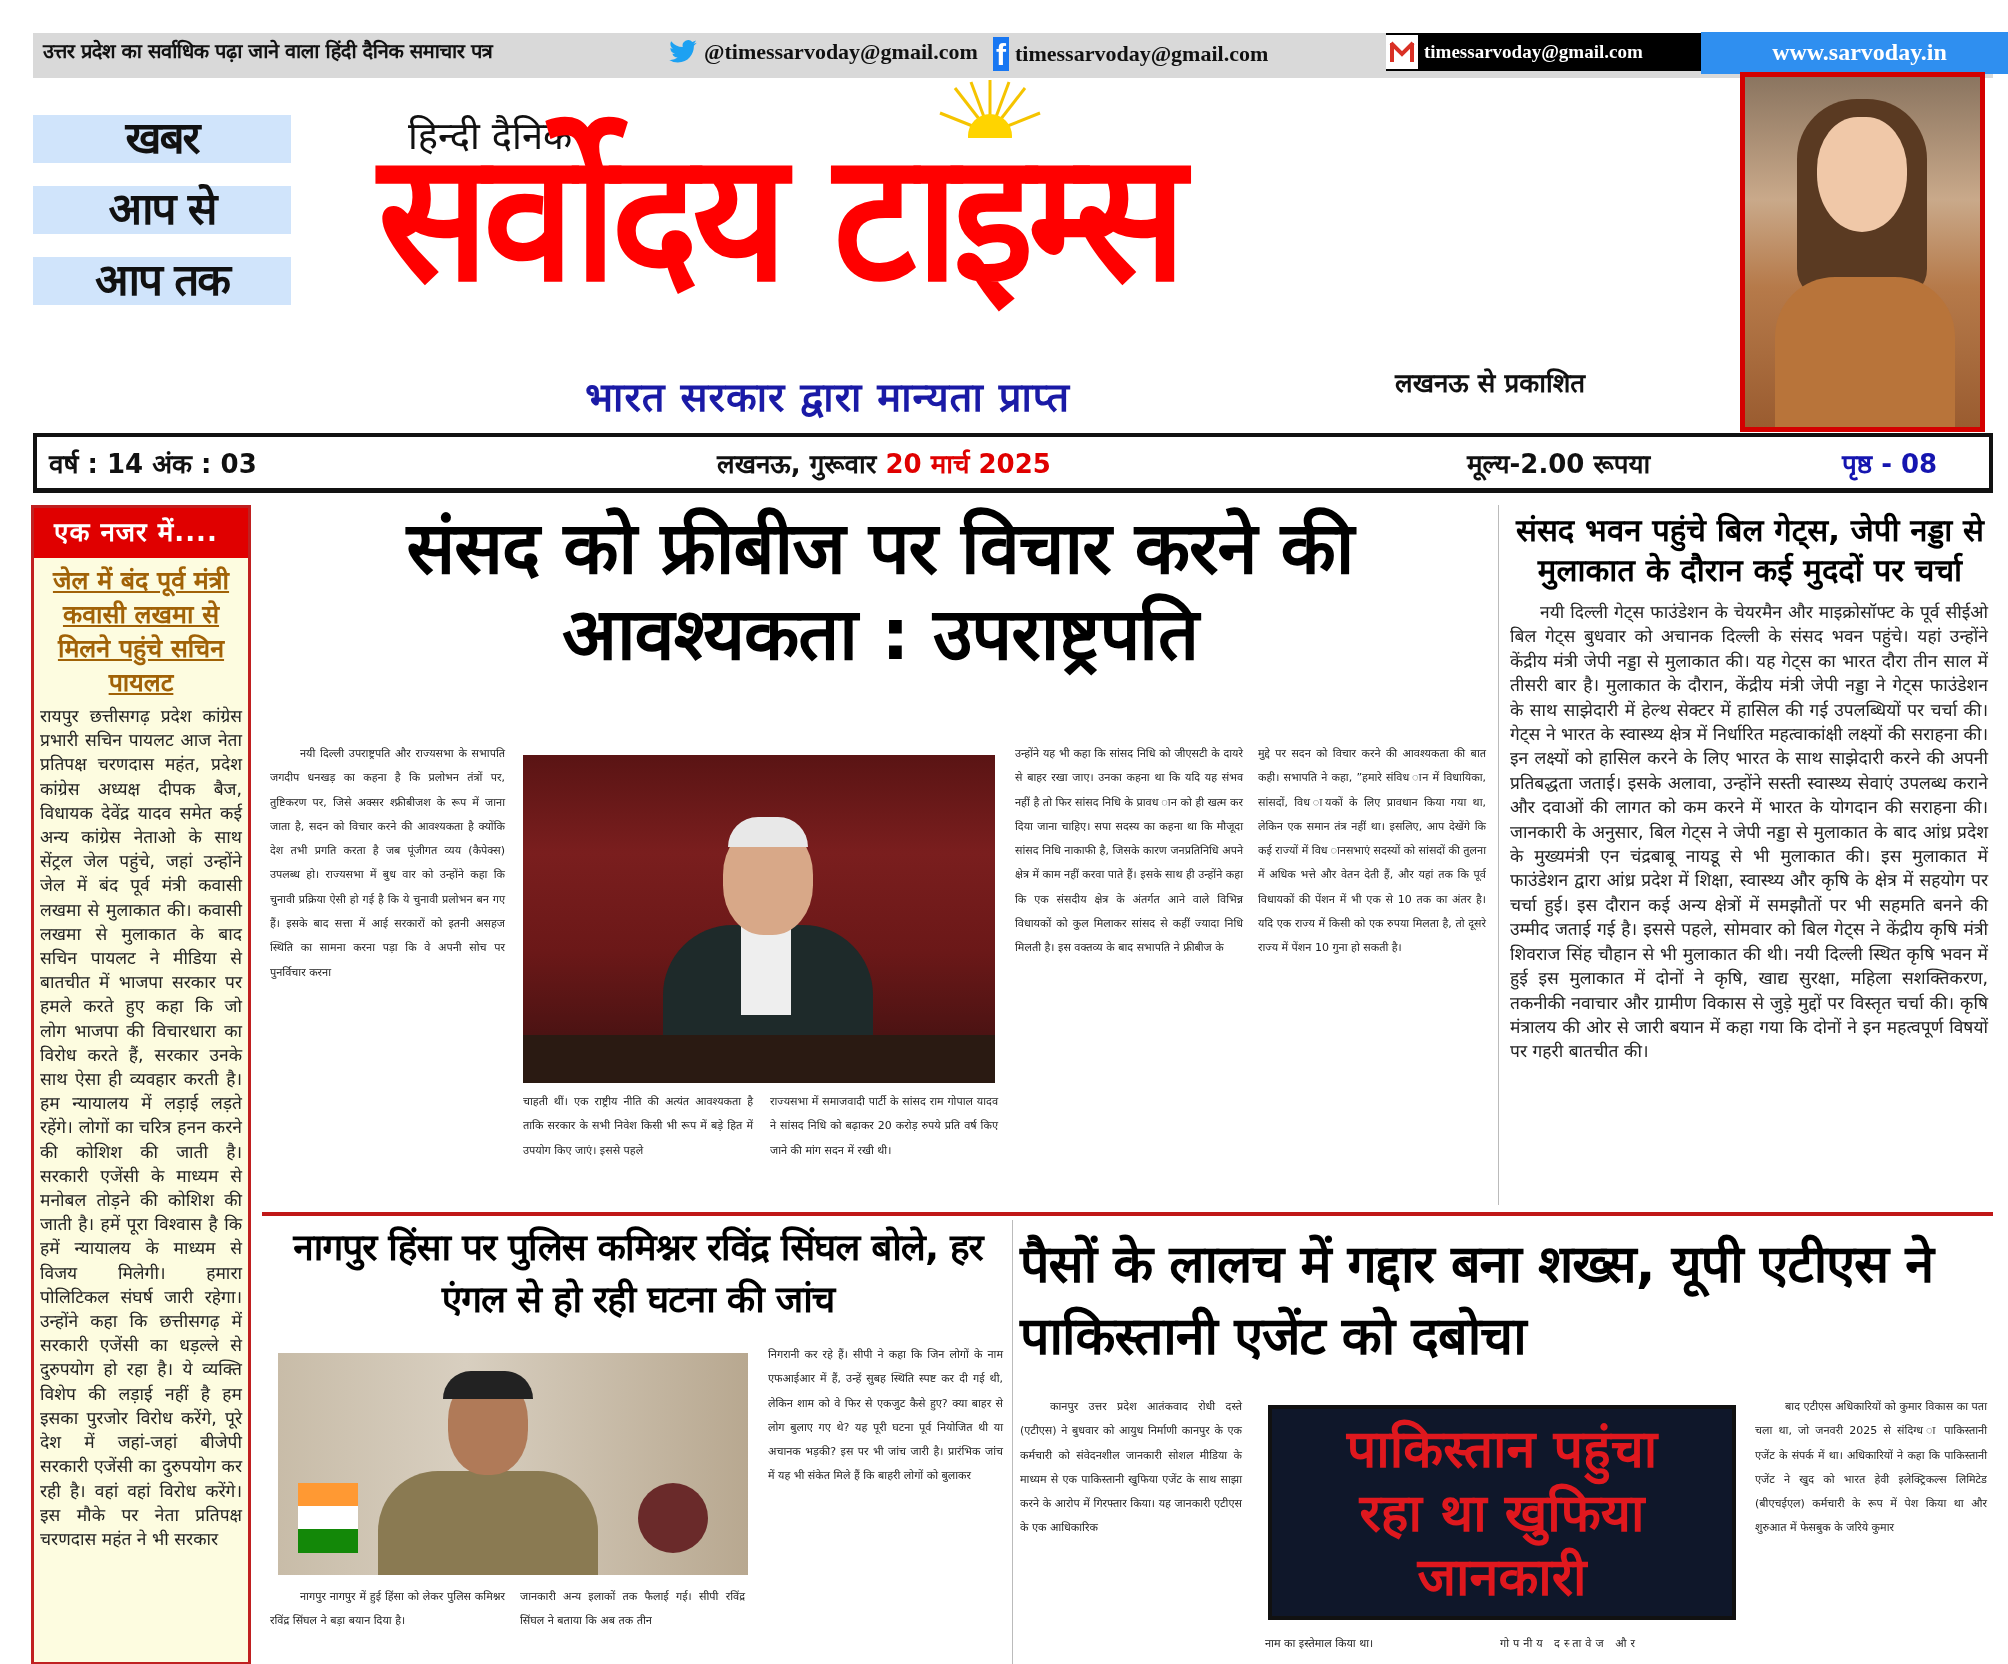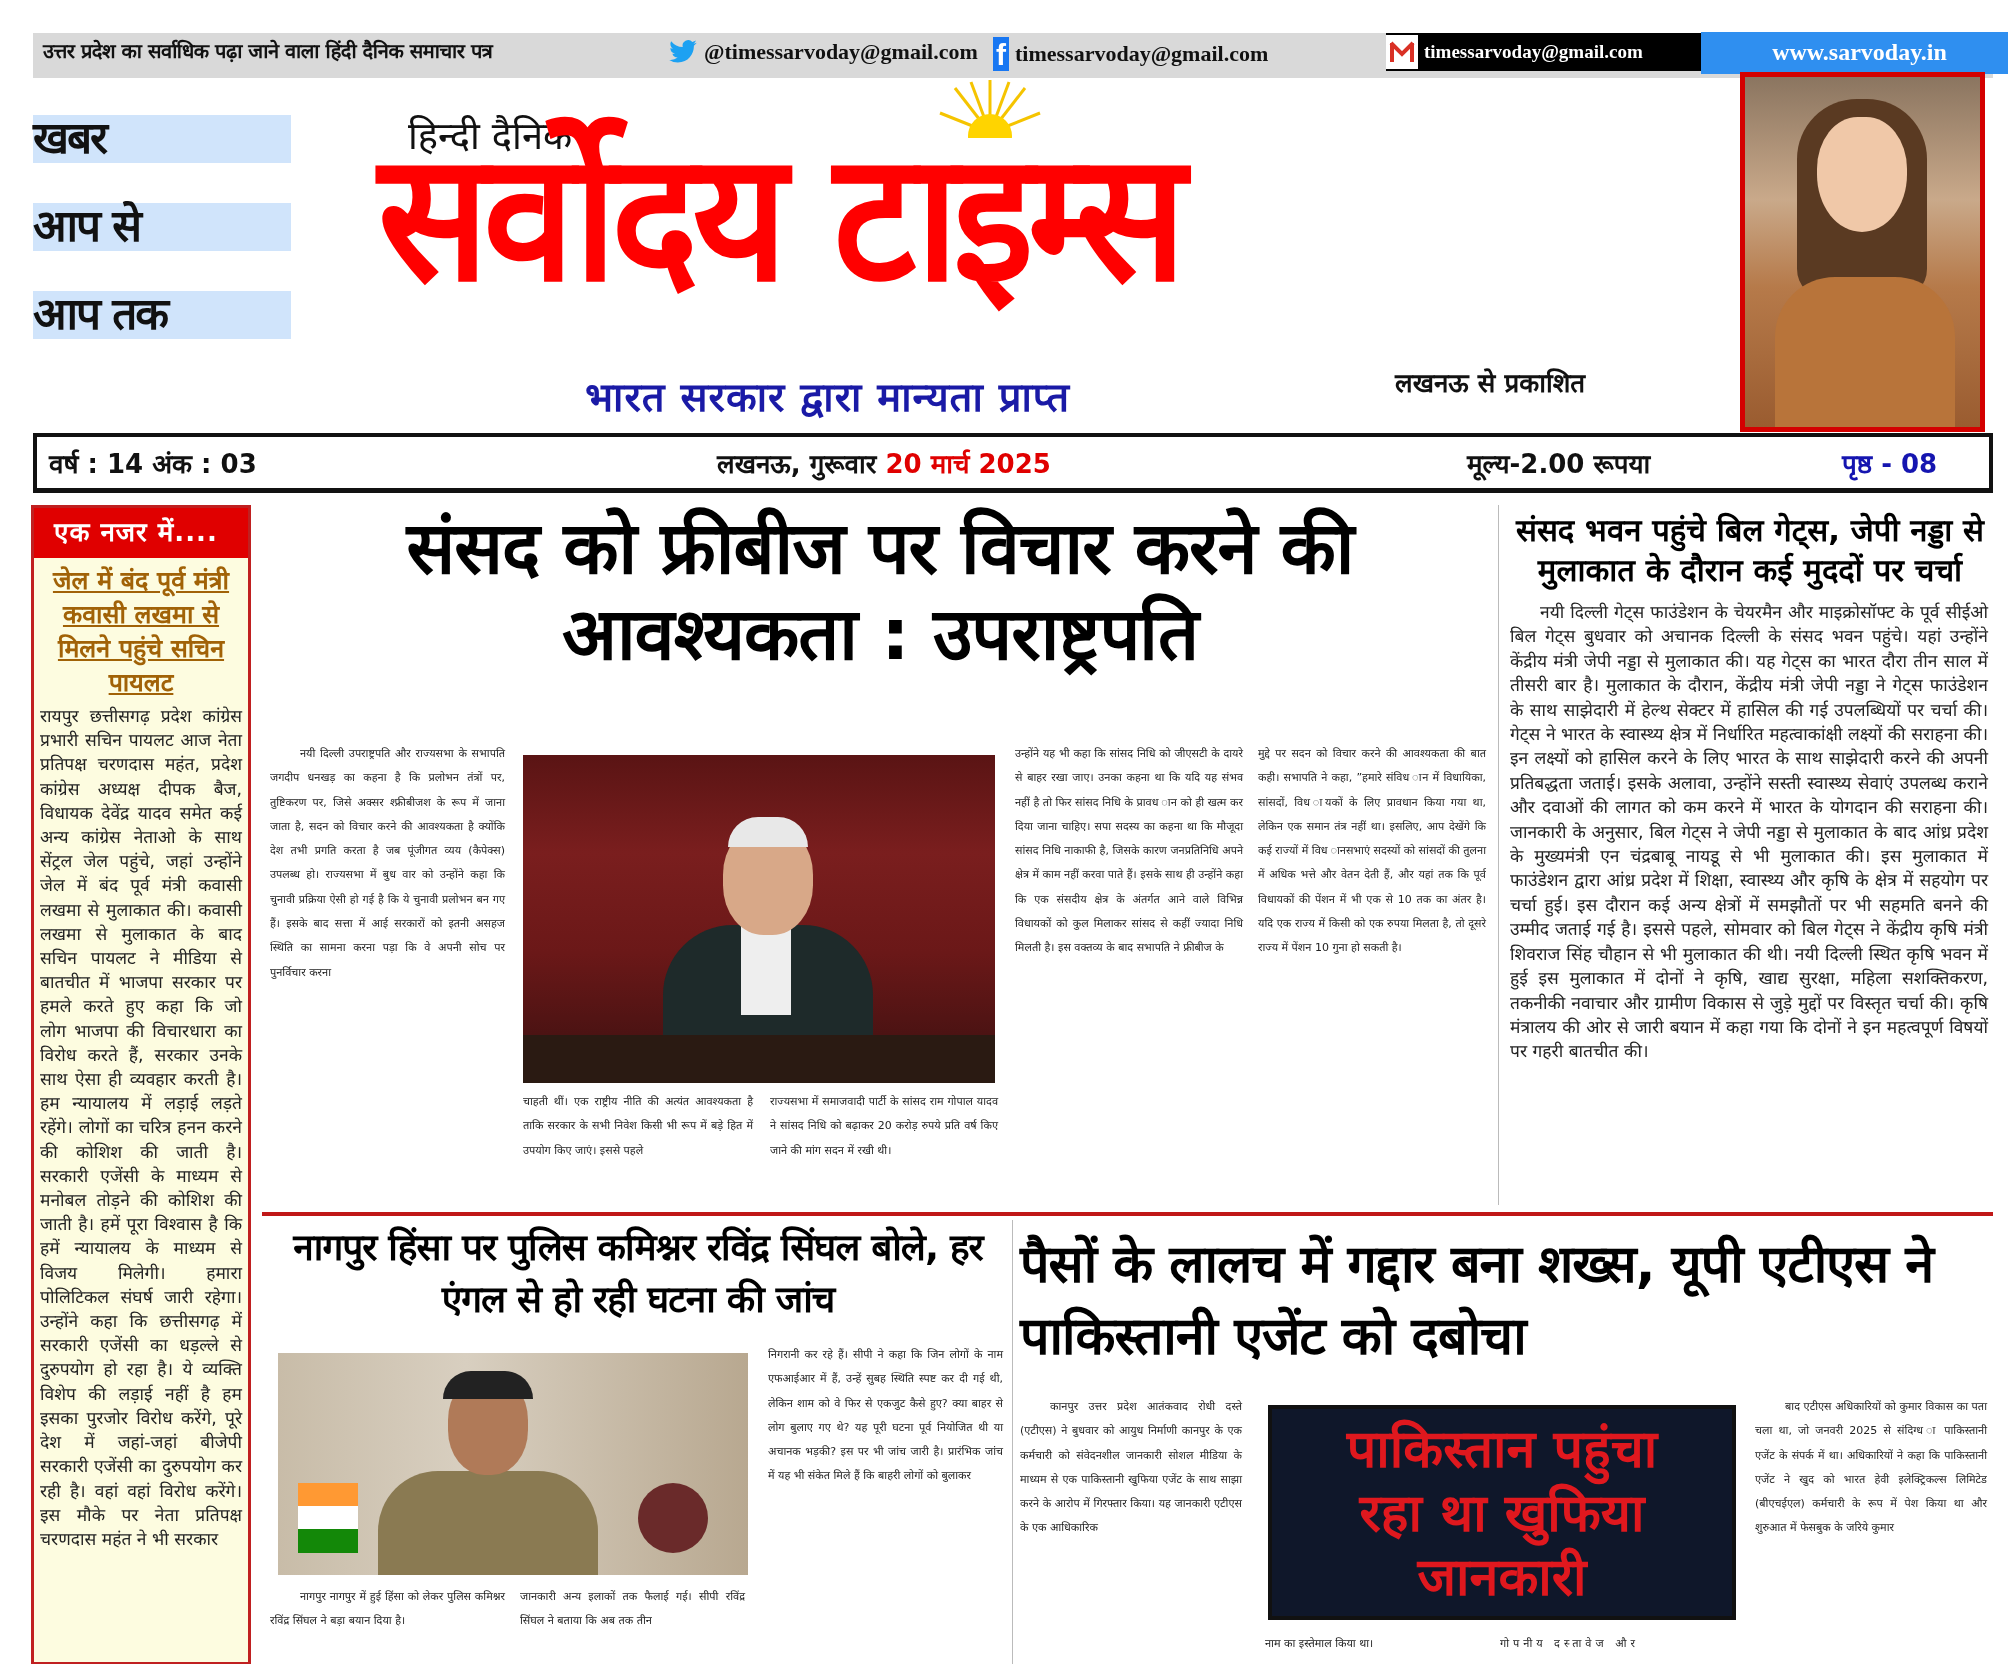--- a/index.html
+++ b/index.html
@@ -15,21 +15,21 @@
   .tw-icon { width: 30px; height: 30px; }
   .fb-icon { width: 16px; height: 34px; background: #1877f2; color: #fff; font-weight: bold; font-family: "Liberation Sans", sans-serif; font-size: 30px; line-height: 36px; text-align: center; }
   .gmailbox { position: absolute; left: 1353px; top: 0; height: 38px; width: 300px; background: #000; display: flex; align-items: center; }
   .gm-icon { width: 32px; height: 34px; background: #fff; display: flex; align-items: center; justify-content: center; }
   .gmailbox span.t { color: #fff; font-family: "Liberation Serif", serif; font-weight: bold; font-size: 19px; margin-left: 6px; }
   .webbox { position: absolute; left: 1668px; top: -1px; width: 317px; height: 42px; background: #2f8ff0; color: #fff; font-family: "Liberation Serif", serif; font-weight: bold; font-size: 24px; text-align: center; line-height: 40px; }
   .webbox-tail { position: absolute; left: 1653px; top: 0; width: 15px; height: 38px; background: #000; }
 
   
   .slogan { position: absolute; left: 33px; top: 115px; width: 258px; }
-  .slogan .row { height: 48px; background: #d0e4fb; margin-bottom: 40px; font-weight: bold; font-size: 44px; line-height: 46px; color: #111; letter-spacing: -2px; }
+  .slogan .row { height: 48px; background: #d0e4fb; margin-bottom: 23px; text-align: center; font-weight: bold; font-size: 44px; line-height: 46px; color: #111; letter-spacing: -2px; }
 
   
   .hindi-dainik { position: absolute; left: 408px; top: 108px; font-family: "DejaVu Serif", serif; font-size: 38px; color: #111; }
   .mast-title { position: absolute; left: 378px; top: 118px; font-family: "DejaVu Sans", sans-serif; font-weight: bold; font-size: 178px; line-height: 200px; color: #ff0000; letter-spacing: -6px; transform: scaleX(0.92); transform-origin: left; white-space: nowrap; }
   .sun { position: absolute; left: 935px; top: 78px; width: 110px; height: 60px; }
   .recognition { position: absolute; left: 585px; top: 368px; font-weight: bold; font-size: 40px; color: #1a1aa6; letter-spacing: 1px; }
   .published { position: absolute; left: 1395px; top: 364px; font-weight: bold; font-size: 26px; color: #111; }
   .mast-photo { position: absolute; left: 1740px; top: 72px; width: 245px; height: 360px; border: 5px solid #d40000; background: linear-gradient(180deg, #8b7560 0%, #c9a98a 35%, #b67a4a 60%, #9a5c30 100%); overflow: hidden; }
   .mast-photo .face { position: absolute; left: 72px; top: 40px; width: 90px; height: 115px; border-radius: 45% 45% 50% 50%; background: #f0c8a8; }
   .mast-photo .hair { position: absolute; left: 52px; top: 22px; width: 130px; height: 200px; border-radius: 60px 60px 30px 30px; background: #5a3a22; }

